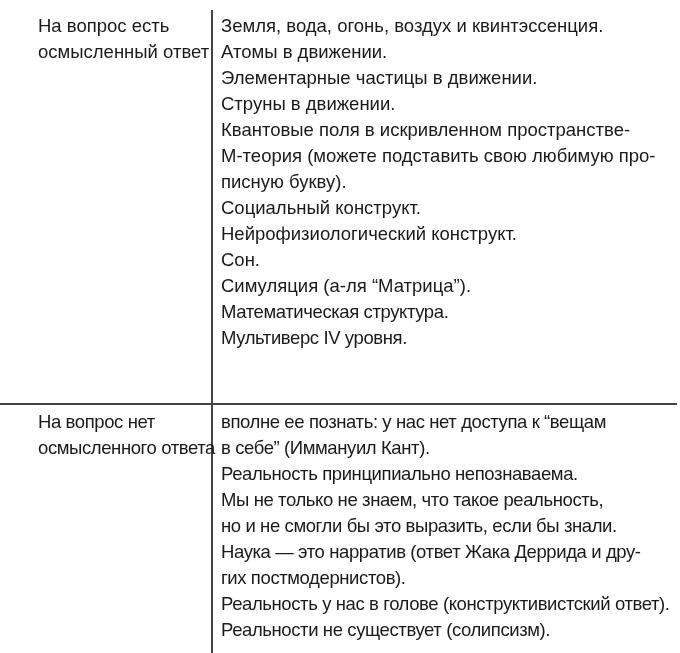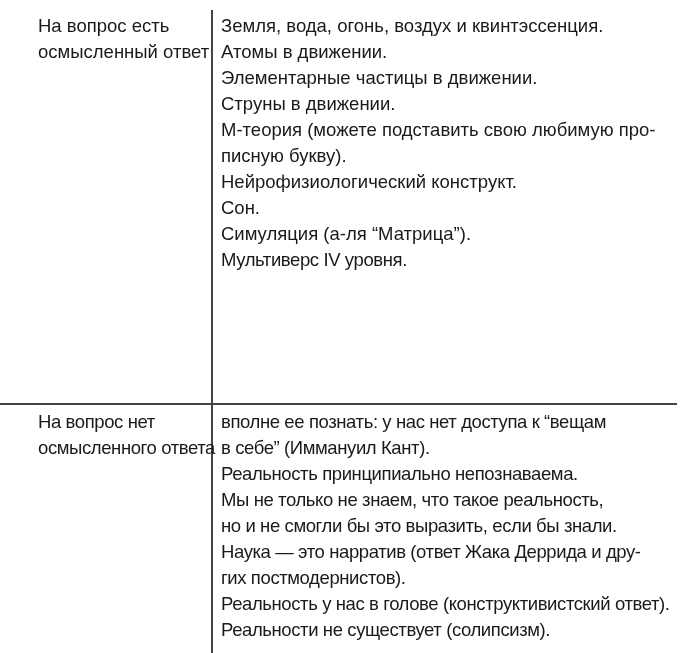--- a/index.html
+++ b/index.html
@@ -40,25 +40,28 @@
   <div class="hrule"></div>
 
   <div class="row row1">
     <div class="label">На вопрос есть
 осмысленный ответ</div>
     <div class="content">
       <span class="line">Земля, вода, огонь, воздух и квинтэссенция.</span>
       <span class="line">Атомы в движении.</span>
       <span class="line">Элементарные частицы в движении.</span>
       <span class="line">Струны в движении.</span>
+      <span class="line">Квантовые поля в искривленном пространстве-</span>
       <span class="line">М-теория (можете подставить свою любимую про-</span>
       <span class="line">писную букву).</span>
+      <span class="line">Социальный конструкт.</span>
       <span class="line">Нейрофизиологический конструкт.</span>
       <span class="line">Сон.</span>
       <span class="line">Симуляция (а-ля “Матрица”).</span>
+      <span class="line condensed">Математическая структура.</span>
       <span class="line condensed">Мультиверс IV уровня.</span>
     </div>
   </div>
 
   <div class="row row2">
     <div class="label condensed">На вопрос нет
 осмысленного ответа</div>
     <div class="content condensed">
       <span class="line">вполне ее познать: у нас нет доступа к “вещам</span>
       <span class="line">в себе” (Иммануил Кант).</span>

